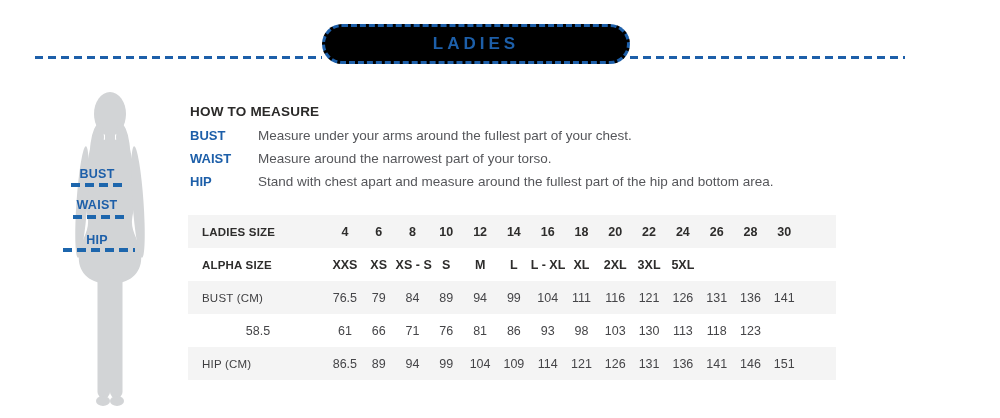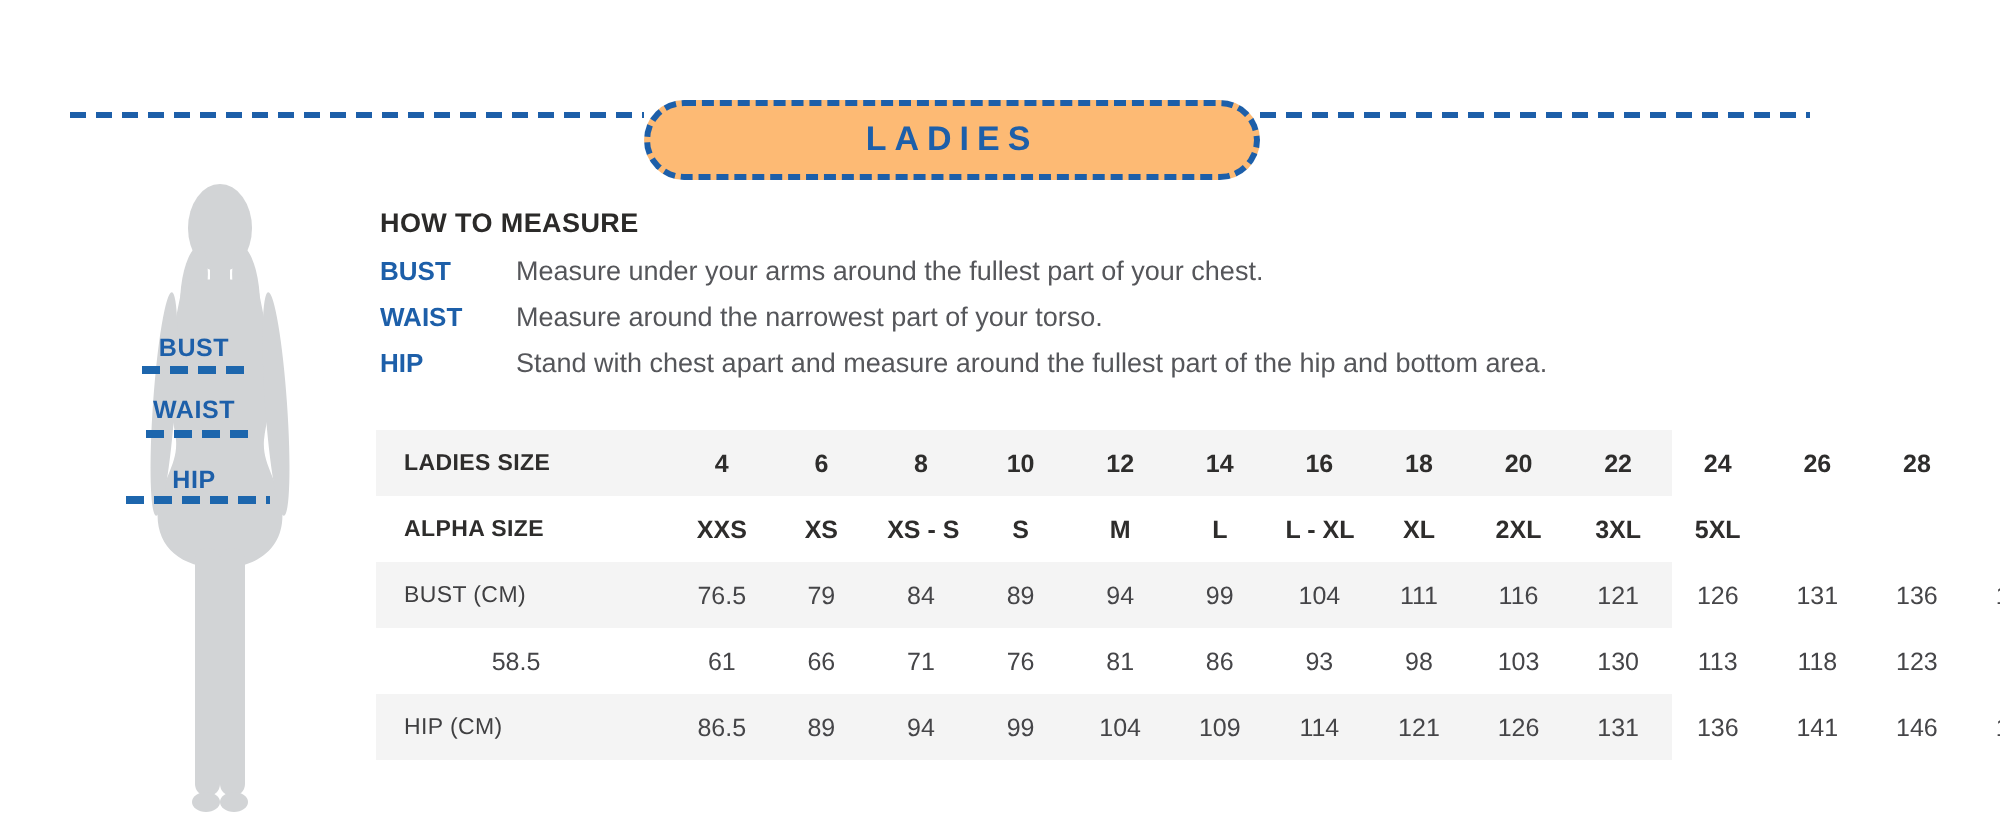--- a/index.html
+++ b/index.html
@@ -16,26 +16,26 @@
   
   .rule {
     position: absolute;
     height: 3px;
     background: repeating-linear-gradient(90deg, #1d5fa9 0 8px, transparent 8px 13px);
   }
   .rule-left  { left: 35px;  top: 56px; width: 287px; }
   .rule-right { left: 630px; top: 56px; width: 275px; }
   .pill {
     position: absolute;
-    left: 322px; top: 50px;
+    left: 322px; top: 24px;
     width: 308px; height: 40px;
     border: 3px dashed #1d5fa9;
     border-radius: 21px;
     display: flex; align-items: center; justify-content: center;
-    background: #fdba74;
+    background: #000000;
   }
   .pill-title {
     color: #1d5fa9;
     font-size: 17px;
     font-weight: bold;
     letter-spacing: 4px;
   }
 
   
   .figure {
@@ -96,21 +96,20 @@
     position: absolute;
     left: 188px; top: 215px;
     width: 648px;
   }
   .t-row {
     display: grid;
     grid-template-columns: 140px repeat(14, 33.8px);
     align-items: center;
     height: 33px;
     padding-right: 34px;
-    gap: 16px;
   }
   .t-row.stripe { background: #f4f4f4; }
   .t-label {
     padding-left: 14px;
     font-size: 11.5px;
     color: #3f3f41;
     letter-spacing: 0.2px;
     white-space: nowrap;
   }
   .t-row.bold .t-label { font-weight: bold; color: #2e2d2c; }

